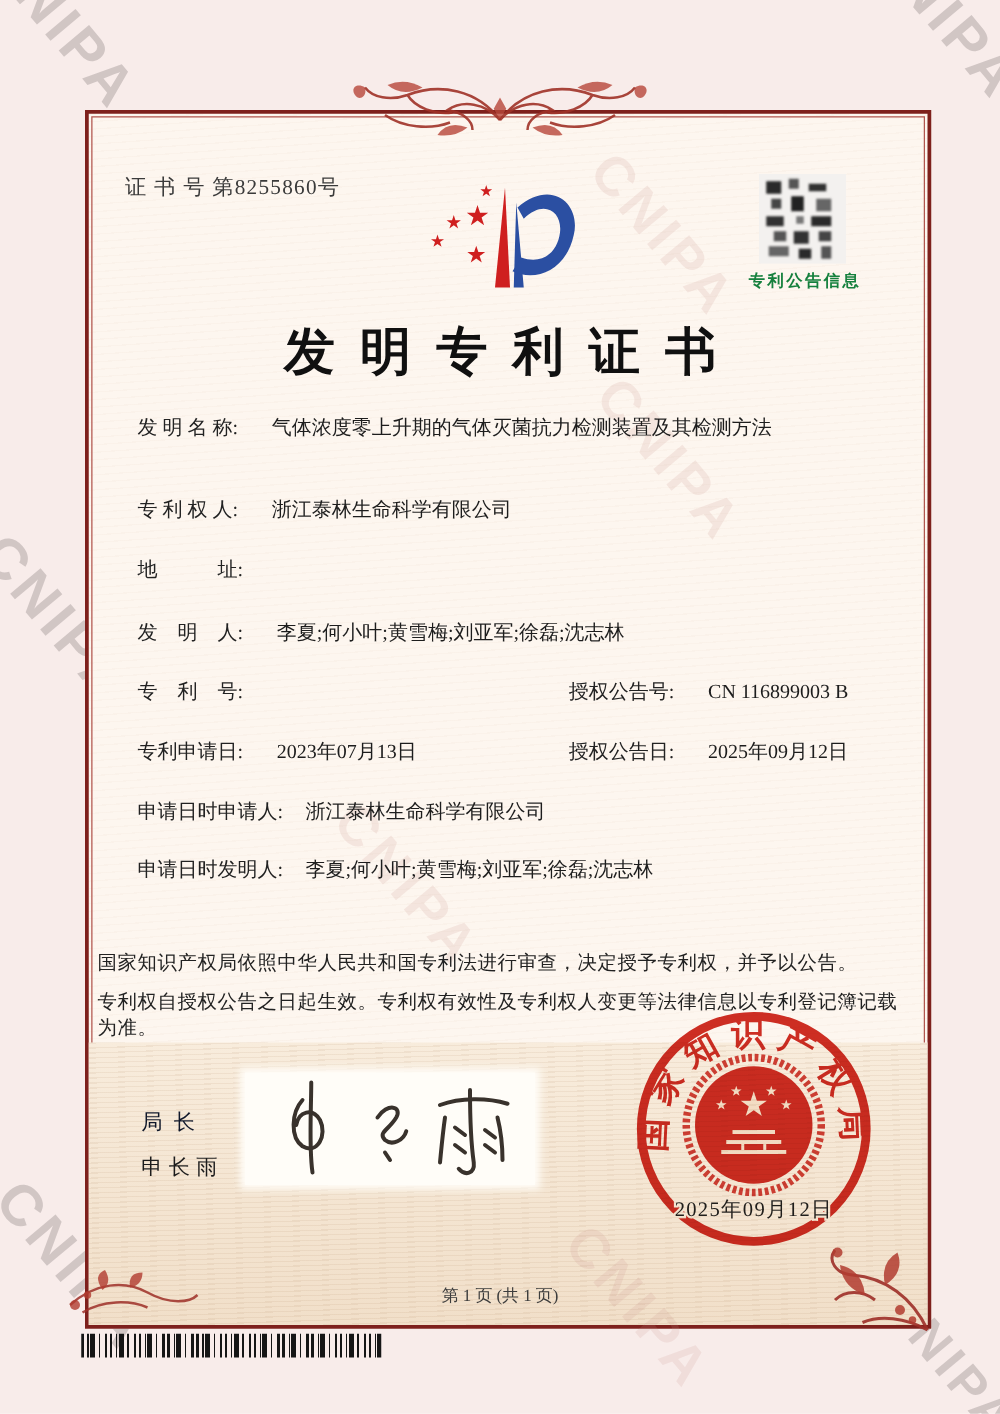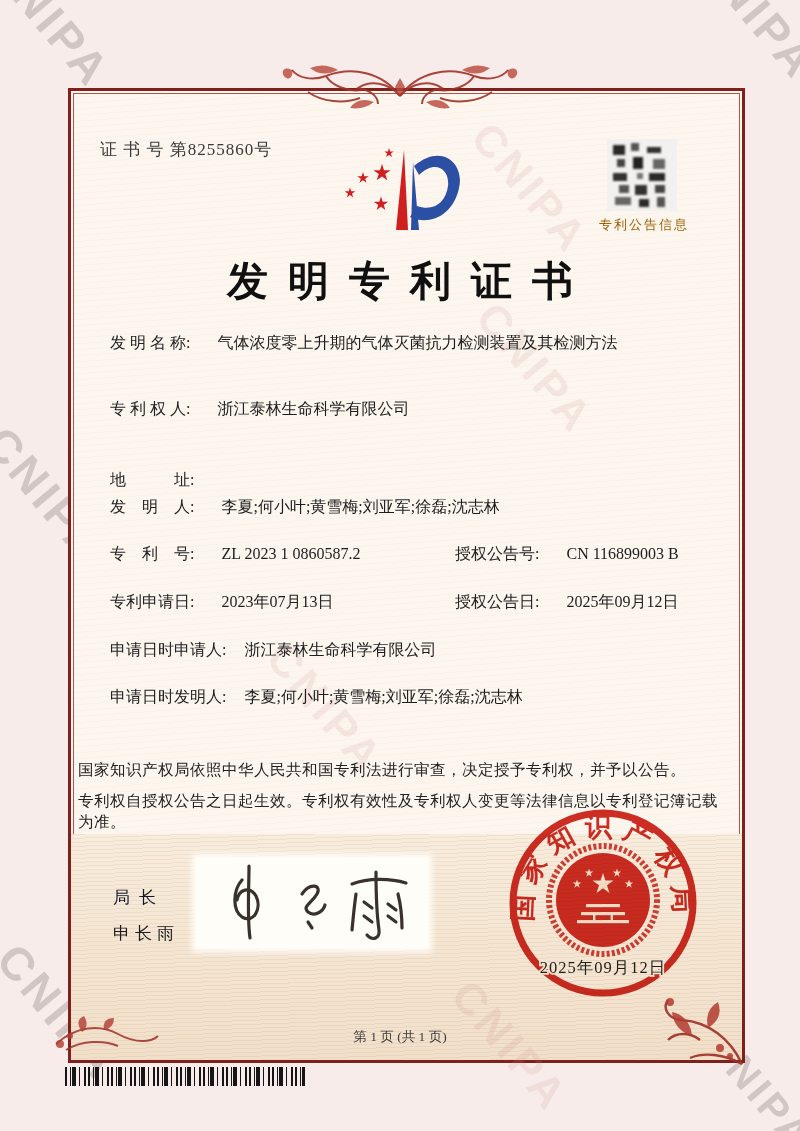--- a/index.html
+++ b/index.html
@@ -34,21 +34,21 @@
     background:linear-gradient(#f8ecdc,#f1dfc9);
   }
   .band::after{
     content:"";position:absolute;inset:0;
     background:repeating-linear-gradient(178deg, rgba(165,120,80,.10) 0 1px, transparent 1px 4px);
   }
   
   .cert-no{position:absolute;left:100px;top:138px;font-size:17px;color:#3a3a3a;letter-spacing:1px}
   .qr-caption{
     position:absolute;left:594px;top:216px;width:100px;text-align:center;
-    font-size:13px;font-weight:400;letter-spacing:2px;color:#a16207;
+    font-size:13px;font-weight:700;letter-spacing:2px;color:#15803d;
   }
   .title{
     position:absolute;left:0;right:0;top:230px;text-align:center;
     font-size:41px;font-weight:700;color:#101010;
     letter-spacing:20px;text-indent:20px;margin-top:24px;
   }
   
   .row{position:absolute;left:110px;display:flex;align-items:center;font-size:16px;line-height:28px}
   .row .lbl{white-space:pre;flex:none;color:#222}
   .row .val{margin-left:27px;color:#1d1d1d}
@@ -190,30 +190,29 @@
 <div class="title">发明专利证书</div>
 
 <div class="row" style="top:329px">
   <span class="lbl">发 明 名 称:</span>
   <span class="val">气体浓度零上升期的气体灭菌抗力检测装置及其检测方法</span>
 </div>
 <div class="row" style="top:395px">
   <span class="lbl">专 利 权 人:</span>
   <span class="val">浙江泰林生命科学有限公司</span>
 </div>
-<div class="row" style="top:466px">
+<div class="row" style="top:443px">
   <span class="lbl">地　　　址:</span>
 </div>
 <div class="row" style="top:493px">
   <span class="lbl">发　明　人:</span>
   <span class="val">李夏;何小叶;黄雪梅;刘亚军;徐磊;沈志林</span>
 </div>
 <div class="row" style="top:540px">
   <span class="lbl">专　利　号:</span>
-  <span class="val">ZL 2023 1 0860587.2</span>
 </div>
 <div class="row row-right" style="top:540px">
   <span class="lbl">授权公告号:</span>
   <span class="val">CN 116899003 B</span>
 </div>
 <div class="row" style="top:588px">
   <span class="lbl">专利申请日:</span>
   <span class="val">2023年07月13日</span>
 </div>
 <div class="row row-right" style="top:588px">

